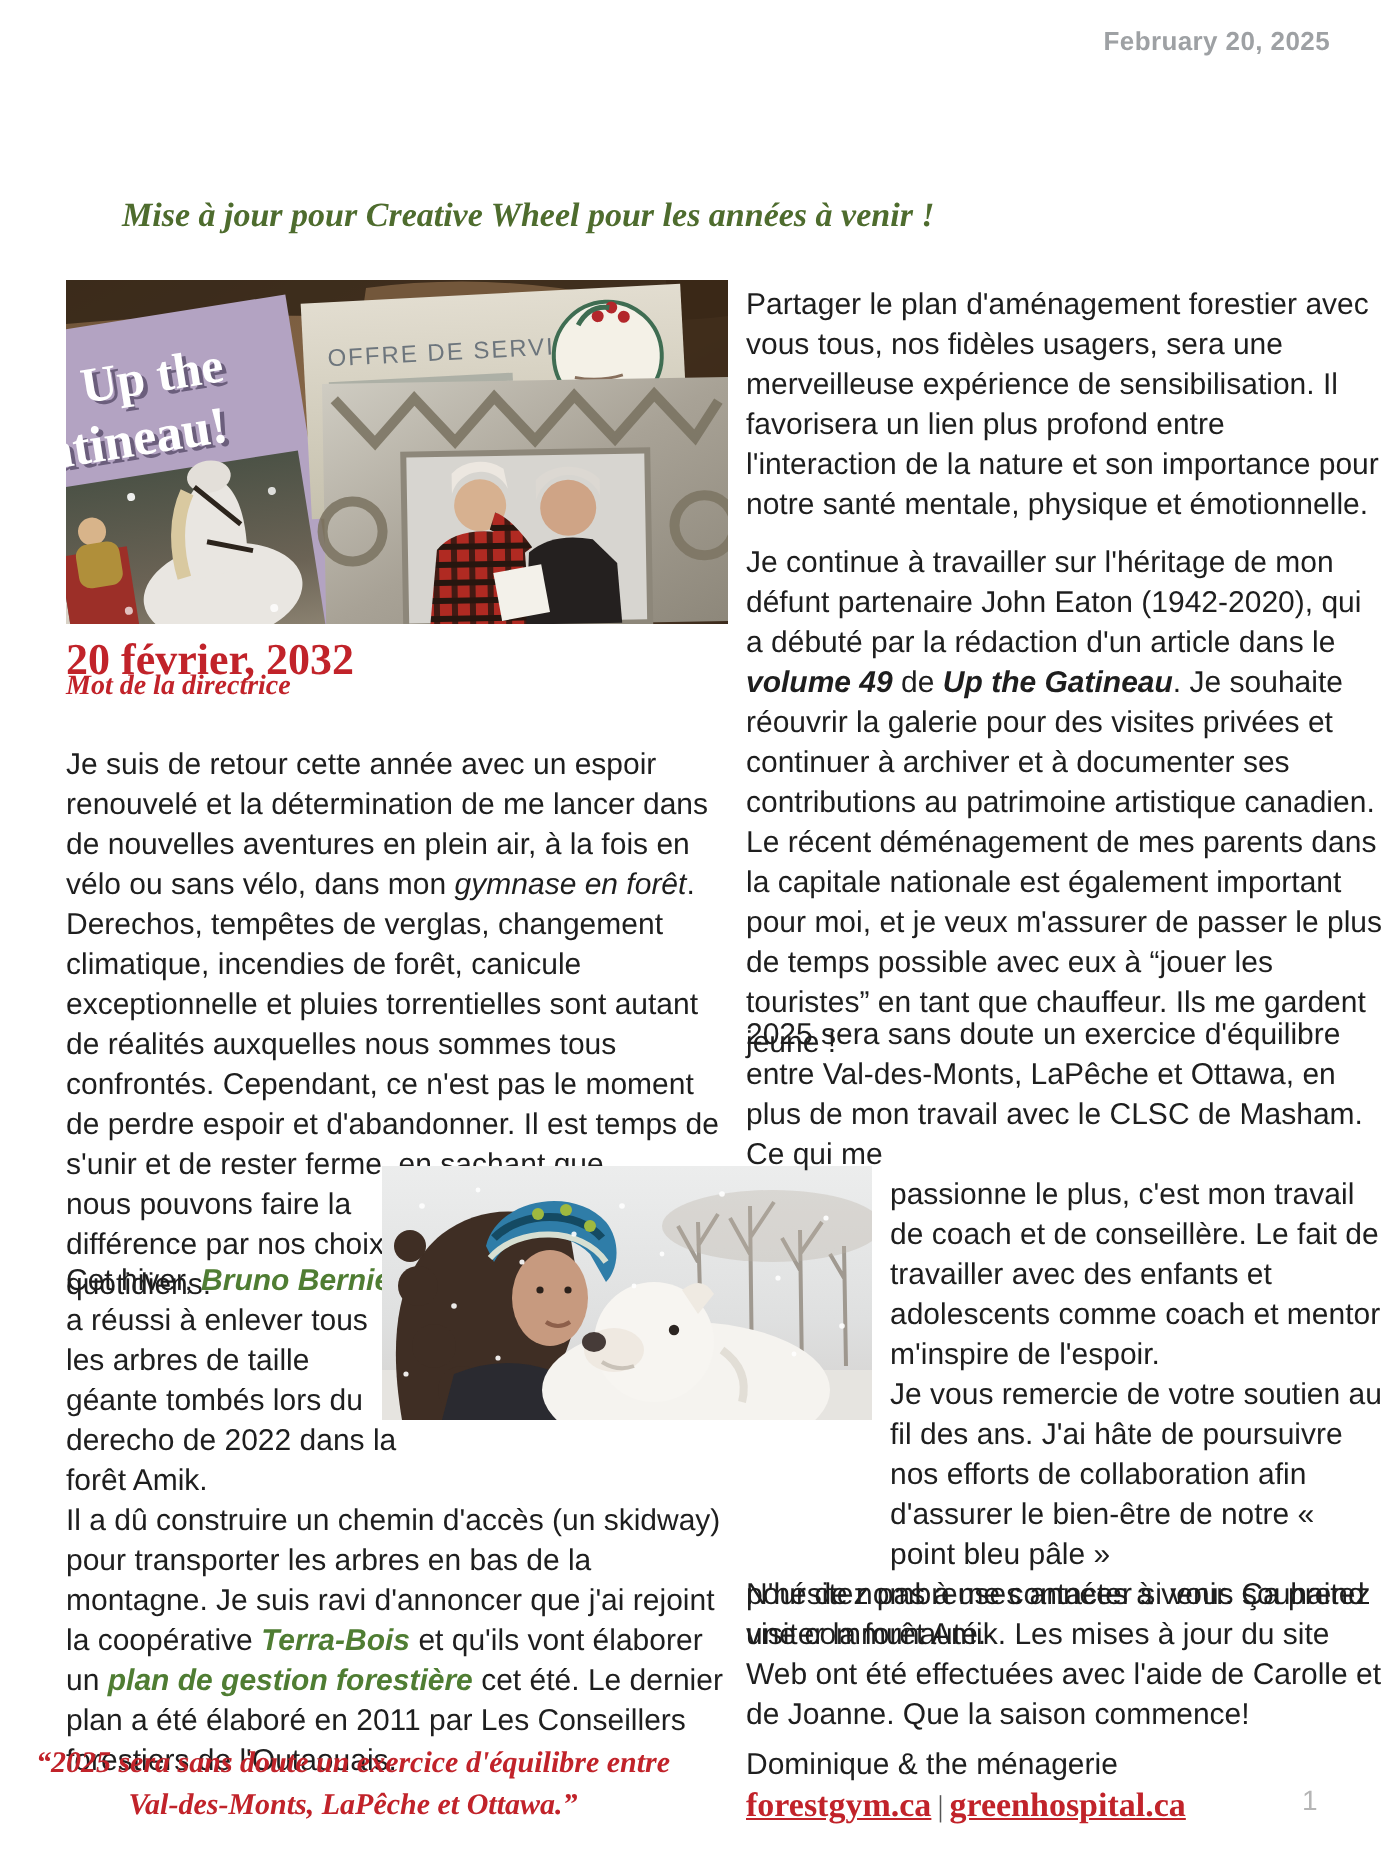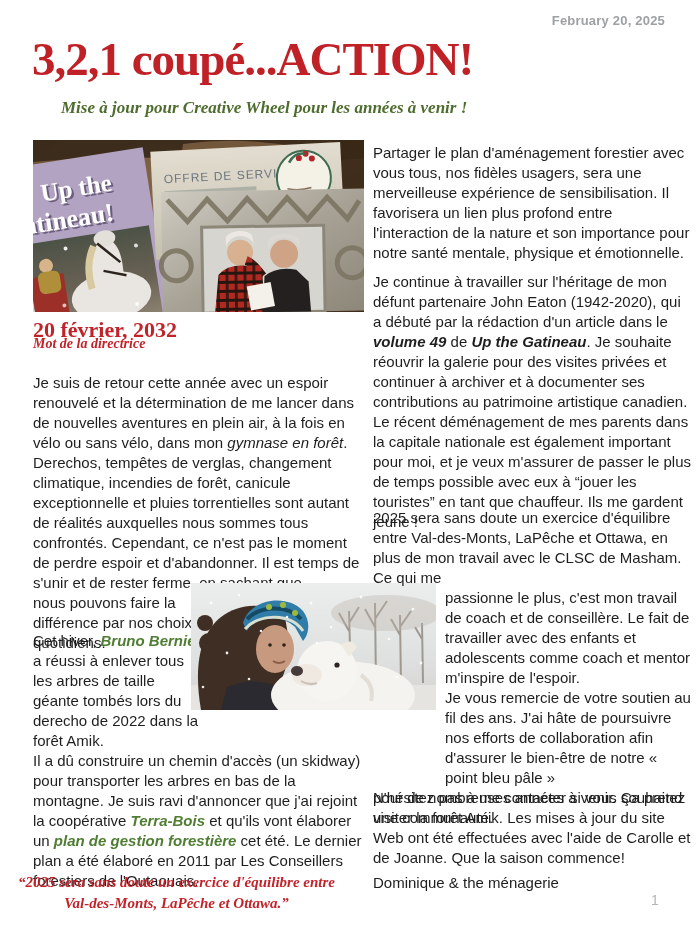--- a/index.html
+++ b/index.html
@@ -43,21 +43,20 @@
   .collage{left:22px;top:140px;width:331px;height:172px;}
   .midphoto{left:180px;top:583px;width:245px;height:127px;}
   svg{display:block;}
 </style>
 </head>
 <body>
 
 <div class="page">
 
   <div class="abs date-top">February 20, 2025</div>
-  <div class="abs title">3,2,1 coupé...ACTION!</div>
   <div class="abs subtitle">Mise à jour pour Creative Wheel pour les années à venir !</div>
 
   <div class="abs collage">
     <svg width="331" height="172" viewBox="0 0 331 172">
       <defs>
         <linearGradient id="wood" x1="0" y1="0" x2="1" y2="1">
           <stop offset="0" stop-color="#6e5338"></stop>
             <stop offset=".45" stop-color="#8a6a4a"></stop>
           <stop offset=".75" stop-color="#5d4530"></stop>
             <stop offset="1" stop-color="#3c2b1c"></stop>
@@ -231,16 +230,19 @@
   <div class="abs rightcol body-text" style="top:508px;">
     <div>2025 sera sans doute un exercice d'équilibre entre Val-des-Monts, LaPêche et Ottawa, en plus de mon travail avec le CLSC de Masham. Ce qui me</div>
     <div class="indent-block"><span>passionne le plus, c'est mon travail de coach et de conseillère. Le fait de travailler avec des enfants et adolescents comme coach et mentor m'inspire de l'espoir.</span><br><span>Je vous remercie de votre soutien au fil des ans. J'ai hâte de poursuivre nos efforts de collaboration afin d'assurer le bien-être de notre « point bleu pâle »</span></div>
     <div>pour de nombreuses années à venir. Ça prend une communauté.</div>
   </div>
 
   <div class="abs rightcol body-text" style="top:788px;">N'hésitez pas à me contacter si vous souhaitez visiter la forêt Amik. Les mises à jour du site Web ont été effectuées avec l'aide de Carolle et de Joanne. Que la saison commence!</div>
 
   <div class="abs rightcol signature">Dominique &amp; the ménagerie</div>
 
+  <div class="abs rightcol links-row">
+    <a href="#">forestgym.ca</a><span class="link-sep">|</span><a href="#">greenhospital.ca</a>
+  </div>
 
   <div class="abs page-num">1</div>
 
 </div>
 
 </body></html>

